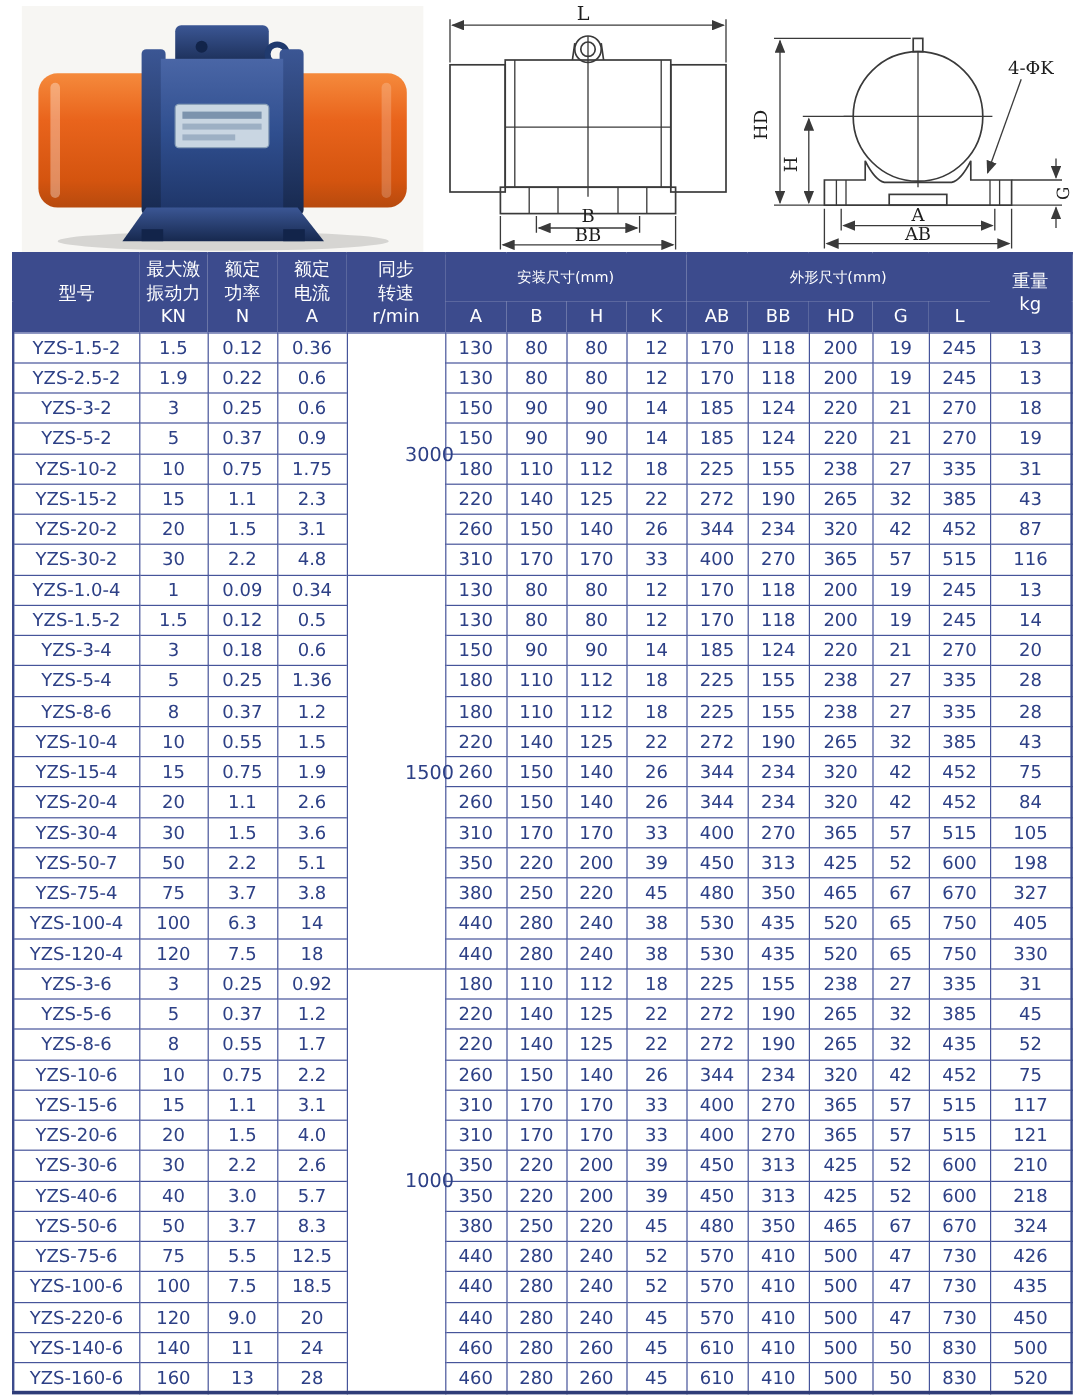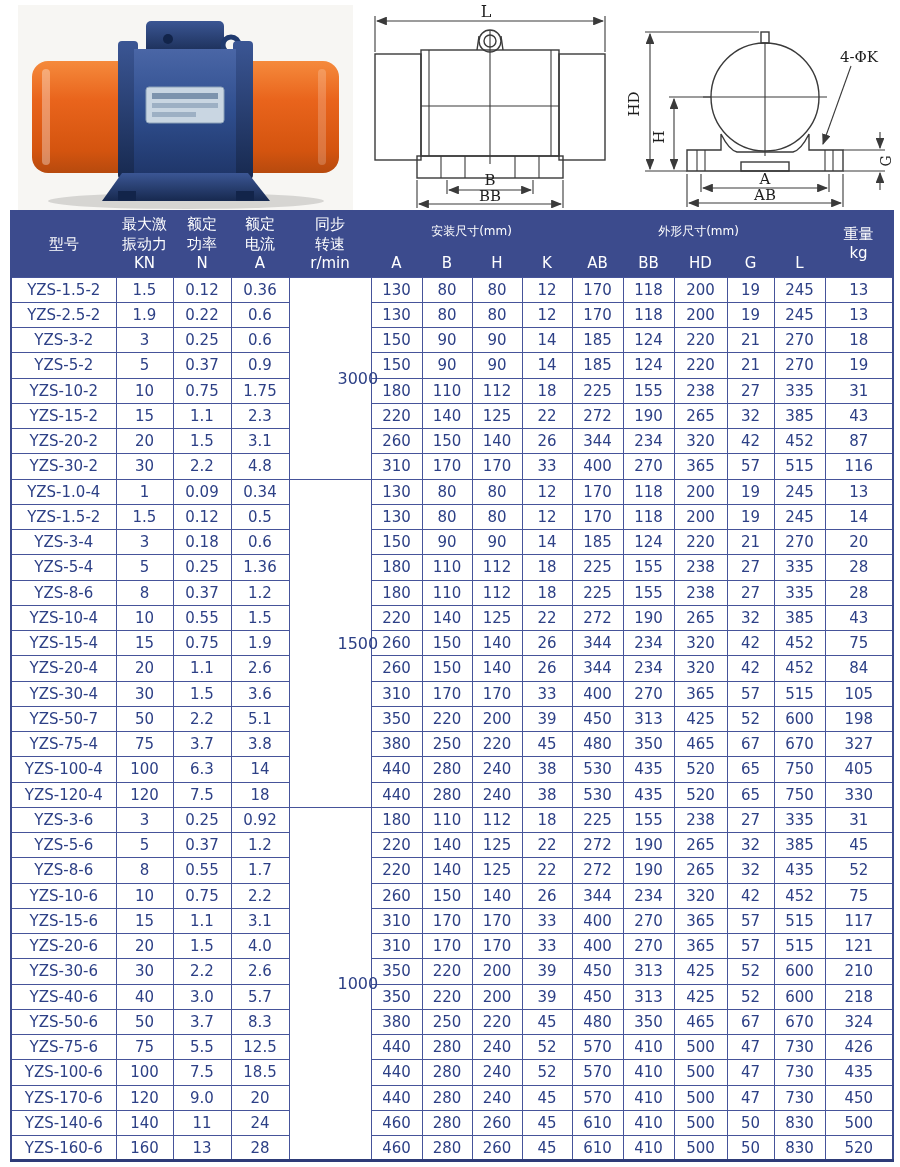--- a/index.html
+++ b/index.html
@@ -748,21 +748,21 @@
         <td>240</td>
         <td>52</td>
         <td>570</td>
         <td>410</td>
         <td>500</td>
         <td>47</td>
         <td>730</td>
         <td>435</td>
       </tr>
       <tr>
-        <td>YZS-170-6</td>
+        <td>YZS-220-6</td>
         <td>120</td>
         <td>9.0</td>
         <td>20</td>
         <td>440</td>
         <td>280</td>
         <td>240</td>
         <td>45</td>
         <td>570</td>
         <td>410</td>
         <td>500</td>

